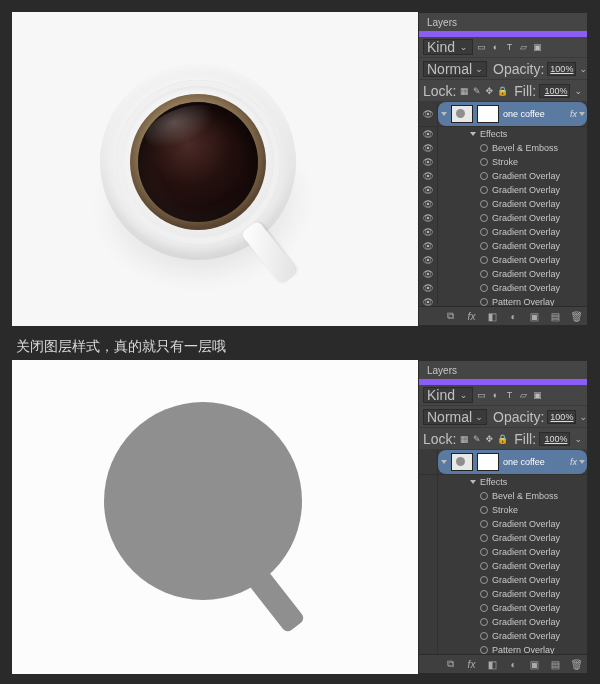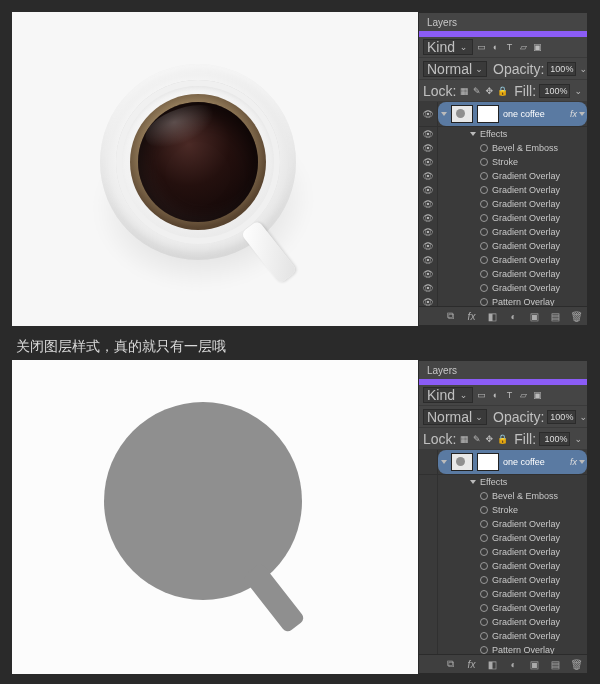--- a/index.html
+++ b/index.html
@@ -146,20 +146,21 @@
   }
   .numbox {
     background: #3a3a3a;
     border: 1px solid #2b2b2b;
     width: 32px;
     padding: 0 2px;
     text-align: right;
     color: #ddd;
     height: 12px;
     line-height: 12px;
+    text-decoration: underline;
   }
   .layers-list {
     flex: 1;
     overflow: hidden;
     background: #3a3a3a;
   }
   .layer-row {
     display: flex;
     align-items: center;
     height: 19px;

